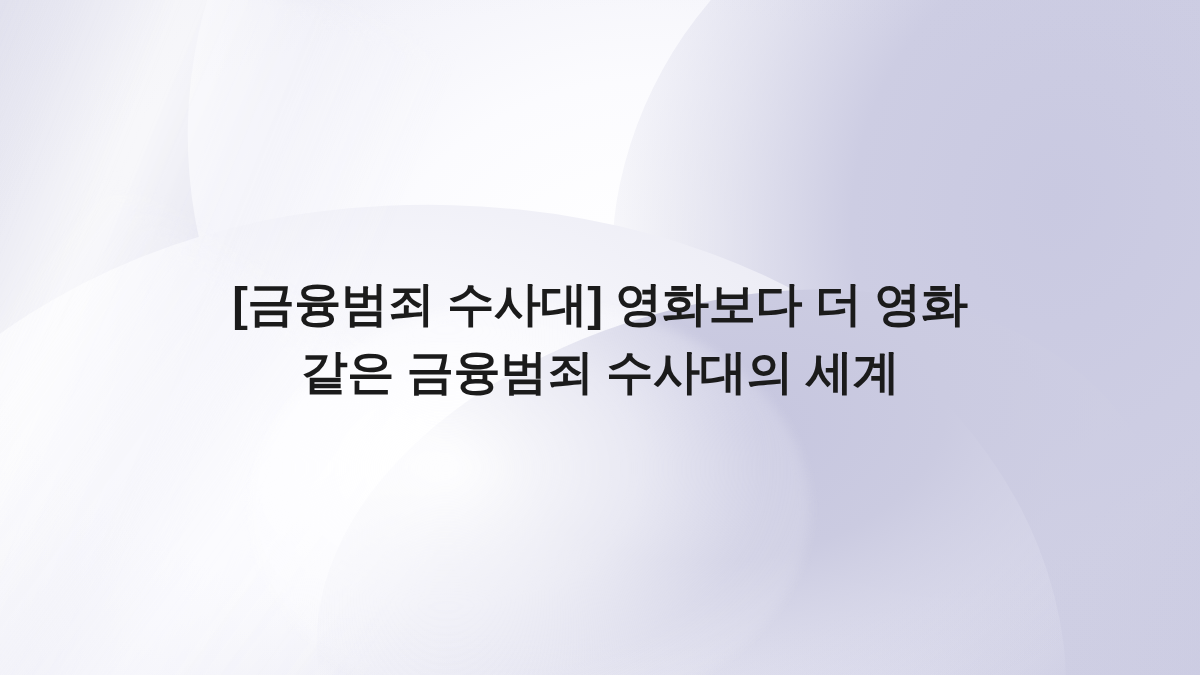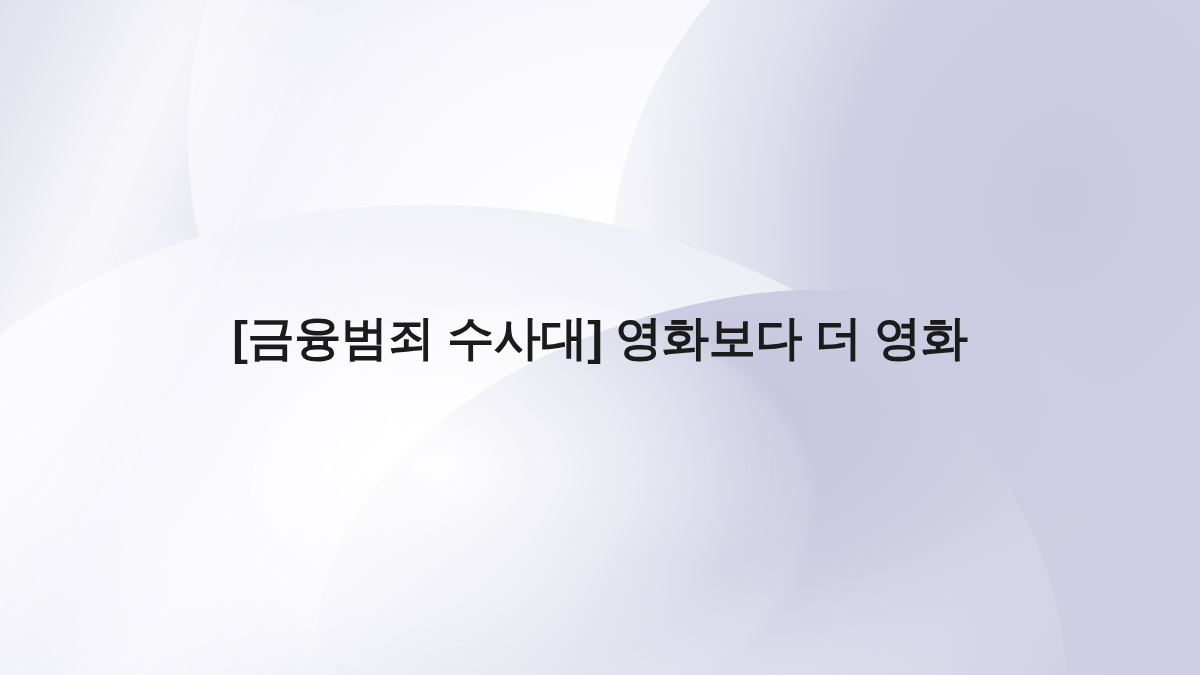--- a/index.html
+++ b/index.html
@@ -196,15 +196,16 @@
   <div class="bg-layer" id="bg-wedge-right"></div>
   <div class="bg-layer" id="bg-sweep-bottom"></div>
   <div class="bg-layer" id="bg-crescent-mid"></div>
   <div class="bg-layer" id="bg-ribbon-left"></div>
   <div class="bg-layer" id="bg-ribbon-fan"></div>
   <div class="bg-layer" id="bg-hotspot"></div>
   <div class="bg-layer" id="bg-vignette"></div>
 
   <div id="headline">
     <div class="headline-line">[금융범죄 수사대] 영화보다 더 영화</div>
+    <div class="headline-line">같은 금융범죄 수사대의 세계</div>
   </div>
 
 </div>
 
 </body></html>

